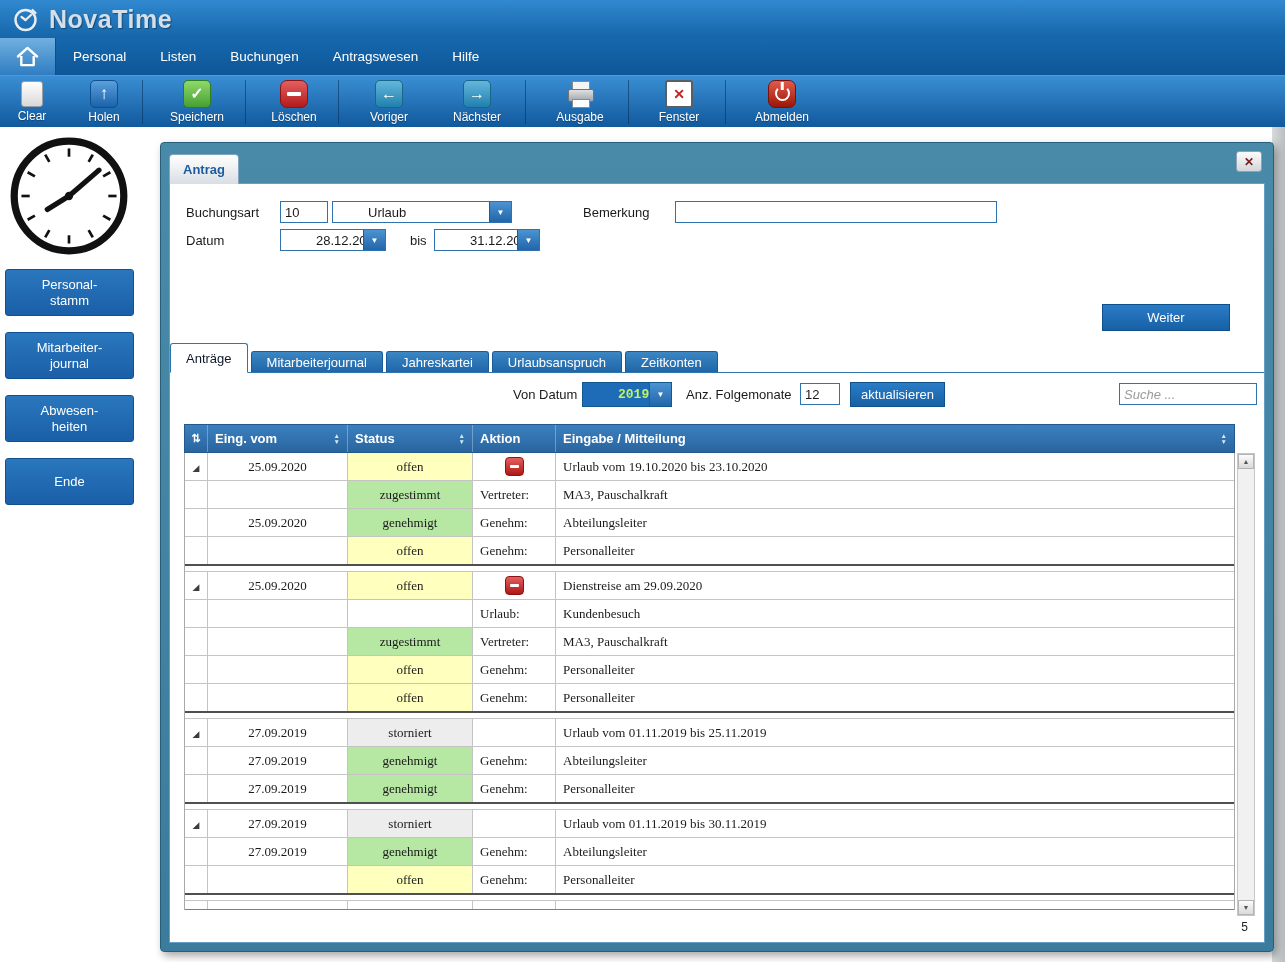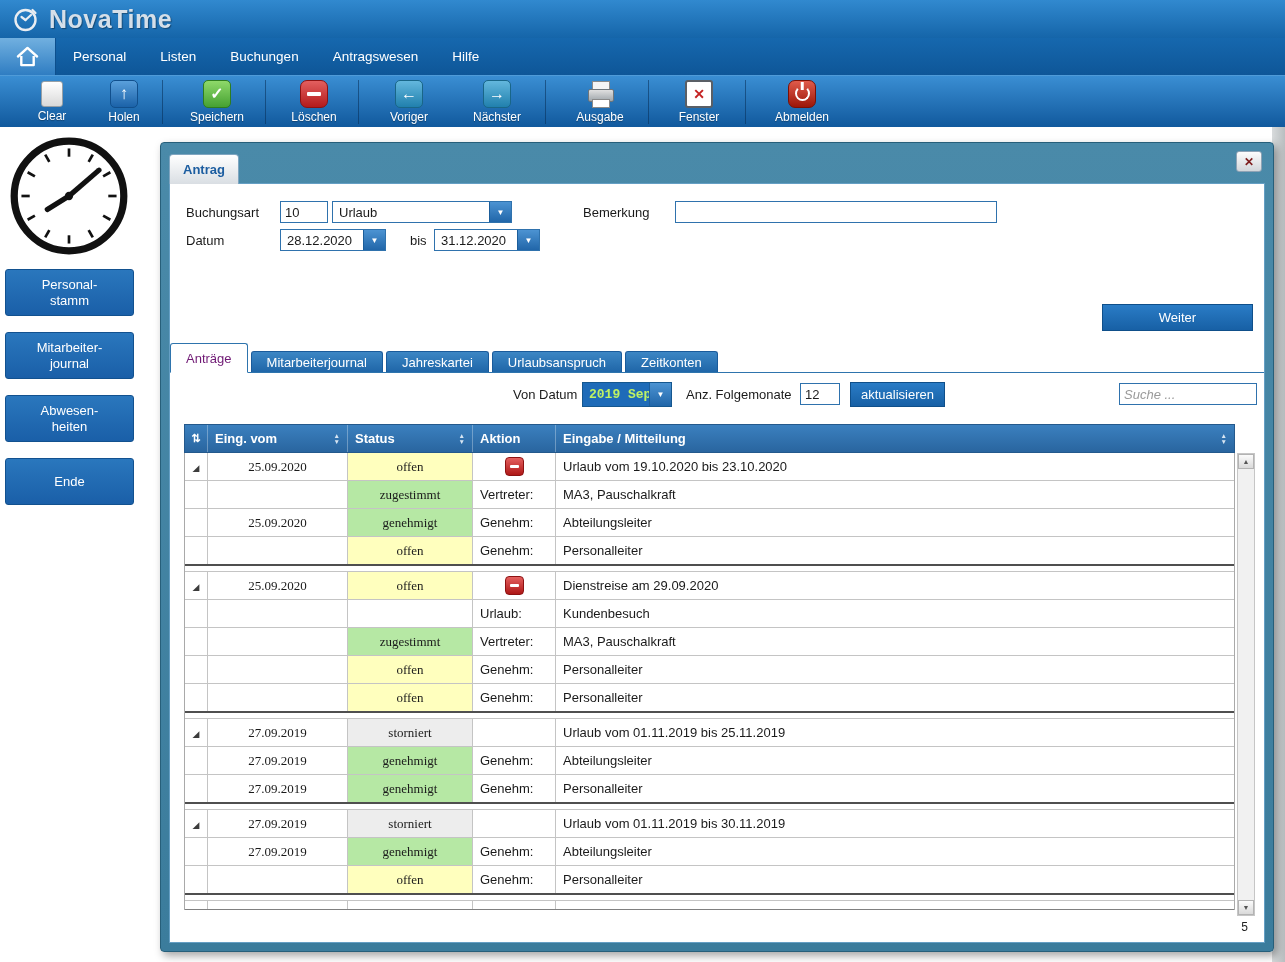--- a/index.html
+++ b/index.html
@@ -15,21 +15,21 @@
   
   .menubar{position:absolute;left:0;top:38px;width:100%;height:37px;
     background:linear-gradient(#1668ae,#0e5698);display:flex;align-items:stretch;}
   .home-tab{width:55px;background:linear-gradient(#71b0e0,#2f7dc2);display:flex;align-items:center;
     justify-content:center;border-right:1px solid #0d4f8d;cursor:pointer;}
   .menu-item{display:flex;align-items:center;padding:0 17px;color:#fff;font-size:13.5px;cursor:pointer;}
 
   
   .toolbar{position:absolute;left:0;top:75px;width:100%;height:52px;
     background:linear-gradient(#3a8ed3,#11599d);border-top:1px solid #4f9bd8;
-    display:flex;align-items:center;padding-left:20px;box-sizing:border-box;}
+    display:flex;align-items:center;padding-left:0;box-sizing:border-box;}
   .tbtn{display:flex;flex-direction:column;align-items:center;justify-content:center;width:64px;height:50px;cursor:pointer;}
   .tlabel{color:#fff;font-size:12px;margin-top:2px;text-shadow:0 1px 1px rgba(0,0,0,.3);white-space:nowrap;}
   .tsep{width:1px;height:44px;background:rgba(8,45,85,.55);margin:0 6px;}
   .icon{width:28px;height:28px;display:flex;align-items:center;justify-content:center;box-sizing:border-box;position:relative;}
   .ic-clear{width:22px;height:26px;background:linear-gradient(#ffffff,#d9d9d9);border:1px solid #98a0a6;border-radius:3px;}
   .ic-holen{background:linear-gradient(#5aa0dc,#1b62a8);border:1px solid #114f8c;border-radius:5px;}
   .ic-holen::after{content:"↑";color:#fff;font-weight:bold;font-size:17px;line-height:1;}
   .ic-speichern{background:linear-gradient(#8ed96a,#46a132);border:1px solid #2e7d1f;border-radius:5px;}
   .ic-speichern::after{content:"✓";color:#fff;font-weight:bold;font-size:16px;line-height:1;}
   .ic-loeschen{background:linear-gradient(#e35f5f,#b41b1b);border:1px solid #8d1212;border-radius:7px;}
@@ -66,35 +66,35 @@
     border-radius:4px 4px 0 0;display:flex;align-items:center;color:#1c5da0;font-weight:bold;font-size:13px;z-index:2;cursor:pointer;}
   .dlg-close{position:absolute;right:11px;top:8px;width:24px;height:19px;
     background:linear-gradient(#fdfdfd,#d2d6da);border:1px solid #8fa3b5;border-radius:3px;
     display:flex;align-items:center;justify-content:center;color:#7d1d1d;font-weight:bold;font-size:12px;cursor:pointer;z-index:2;}
   .panel{position:absolute;left:8px;right:8px;top:40px;bottom:8px;background:#fff;border:1px solid #659fc4;z-index:1;}
 
   .flabel{position:absolute;font-size:13px;color:#1a1a1a;white-space:nowrap;}
   .tinput{position:absolute;height:22px;border:1px solid #2f72ad;font-size:13px;padding:0 4px;
     box-sizing:border-box;color:#1a1a1a;font-family:inherit;background:#fff;}
   .tinput::placeholder{font-style:italic;color:#9a9a9a;}
-  .combo{position:absolute;height:22px;border:1px solid #2f72ad;display:flex;box-sizing:border-box;background:#fff;cursor:pointer;}
+  .combo{position:absolute;height:22px;border:1px solid #2f72ad;display:flex;box-sizing:border-box;background:#fff;cursor:pointer;padding-left:29px;}
   .combo-text{flex:1;display:flex;align-items:center;padding:0 6px;font-size:13px;color:#1a1a1a;white-space:nowrap;overflow:hidden;}
   .dd-btn{width:21px;background:linear-gradient(#4c93d2,#2166a9);border-left:1px solid #1b5d9a;color:#fff;
     font-size:8px;display:flex;align-items:center;justify-content:center;}
   .combo.blue{background:#1e6bb8;border-color:#15578f;}
   .combo.blue .combo-text{color:#bef264;font-weight:bold;font-family:Liberation Mono, monospace;}
   .blue-btn{position:absolute;background:linear-gradient(#2a7cc6,#1760a5);border:1px solid #0f4f8a;color:#fff;
     font-size:13px;font-family:inherit;display:flex;align-items:center;justify-content:center;cursor:pointer;box-sizing:border-box;}
 
   .tabstrip{position:absolute;left:0;right:0;top:158px;height:30px;display:flex;align-items:flex-end;
     border-bottom:1px solid #2e74ad;box-sizing:content-box;}
   .tab{height:21px;display:flex;align-items:center;padding:0 15px;margin-right:3px;
     background:linear-gradient(#3c86c4,#1f66a8);border:1px solid #1a5b9b;border-bottom:none;
     border-radius:3px 3px 0 0;color:#fff;font-size:13px;box-sizing:border-box;cursor:pointer;white-space:nowrap;}
-  .tab.active{background:#fff;color:#701a75;border:1px solid #2e74ad;border-bottom:1px solid #fff;
+  .tab.active{background:#fff;color:#0f172a;border:1px solid #2e74ad;border-bottom:1px solid #fff;
     margin-bottom:-1px;height:30px;}
 
   
   .thead{position:absolute;left:14px;top:240px;width:1051px;height:29px;display:grid;
     grid-template-columns:23px 140px 125px 83px 1fr;background:linear-gradient(#3b80bf,#29659f);
     border:1px solid #24598c;box-sizing:border-box;}
   .hcell{display:flex;align-items:center;padding:0 7px;color:#fff;font-size:13px;font-weight:bold;
     border-right:1px solid rgba(255,255,255,.3);overflow:hidden;white-space:nowrap;}
   .hcell:last-child{border-right:none;}
   .hc-exp{justify-content:center;padding:0;}
@@ -104,21 +104,21 @@
   .tbody{position:absolute;left:14px;top:269px;width:1051px;border-left:1px solid #a9a9a9;
     border-right:1px solid #a9a9a9;box-sizing:border-box;background:#fff;}
   .trow{display:grid;grid-template-columns:23px 140px 125px 83px 1fr;height:28px;
     border-bottom:1px solid #c4c4c4;background:#fff;box-sizing:border-box;}
   .trow.group-end{border-bottom:2px solid #4f4f4f;height:29px;}
   .trow.partial{height:9px;border-bottom:1px solid #808080;overflow:hidden;}
   .group-gap{height:5px;background:#fff;border-bottom:1px solid #c4c4c4;}
   .cell{display:flex;align-items:center;border-right:1px solid #c4c4c4;font-size:13px;color:#1a1a1a;overflow:hidden;white-space:nowrap;}
   .cell:last-child{border-right:none;}
   .c-exp,.c-date,.c-status{justify-content:center;font-family:Liberation Serif, serif;}
-  .c-action,.c-msg{padding-left:7px;}
+  .c-action,.c-msg{padding-left:7px;font-family:Liberation Serif, serif;}
   .c-action.center{justify-content:center;padding-left:0;}
   .expander::before{content:"◢";font-size:9px;color:#3c3c3c;line-height:1;}
   .minus-icon{width:17px;height:17px;border-radius:4px;background:linear-gradient(#e4605f,#ae1716);
     border:1px solid #8d1212;display:flex;align-items:center;justify-content:center;cursor:pointer;}
   .minus-icon::after{content:"";width:9px;height:3px;background:#fff;border-radius:1px;}
 
   .scrollbar{position:absolute;left:1067px;top:269px;width:18px;height:463px;background:#f1f1f1;
     border:1px solid #c6c6c6;box-sizing:border-box;display:flex;flex-direction:column;align-items:center;}
   .sb-btn{width:16px;height:15px;background:linear-gradient(#fbfbfb,#dadada);border:1px solid #b3b3b3;
     box-sizing:border-box;color:#555;font-size:7px;display:flex;align-items:center;justify-content:center;cursor:pointer;}
@@ -258,21 +258,21 @@
       <div class="combo" style="left:110px;top:45px;width:106px">
         <span class="combo-text">28.12.2020</span>
         <span class="dd-btn">▼</span>
       </div>
       <span class="flabel" style="left:240px;top:49px">bis</span>
       <div class="combo" style="left:264px;top:45px;width:106px">
         <span class="combo-text">31.12.2020</span>
         <span class="dd-btn">▼</span>
       </div>
 
-      <button class="blue-btn" style="left:932px;top:120px;width:151px;height:27px">Weiter</button>
+      <button class="blue-btn" style="left:932px;top:120px;width:128px;height:27px">Weiter</button>
 
       <div class="tabstrip">
         <div class="tab active">Anträge</div>
         <div class="tab">Mitarbeiterjournal</div>
         <div class="tab">Jahreskartei</div>
         <div class="tab">Urlaubsanspruch</div>
         <div class="tab">Zeitkonten</div>
       </div>
 
       <span class="flabel" style="left:343px;top:203px">Von Datum</span>

